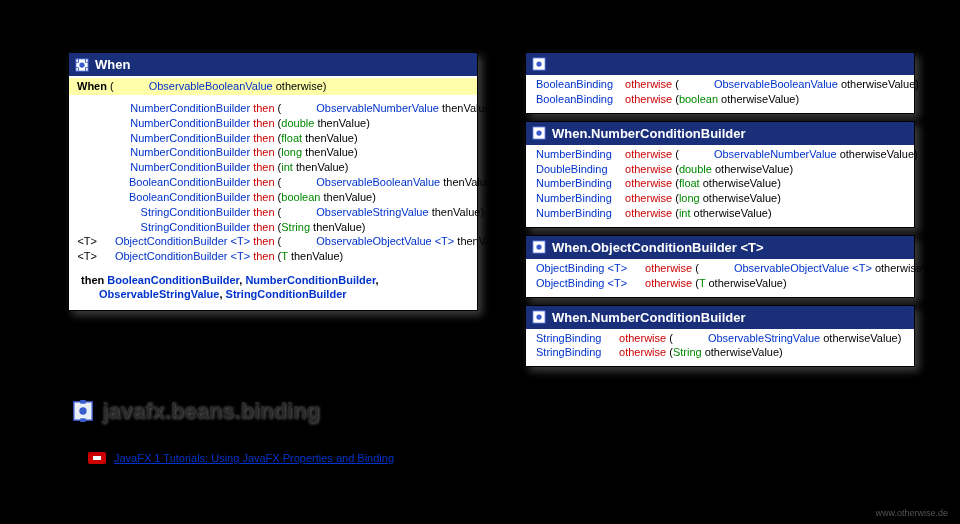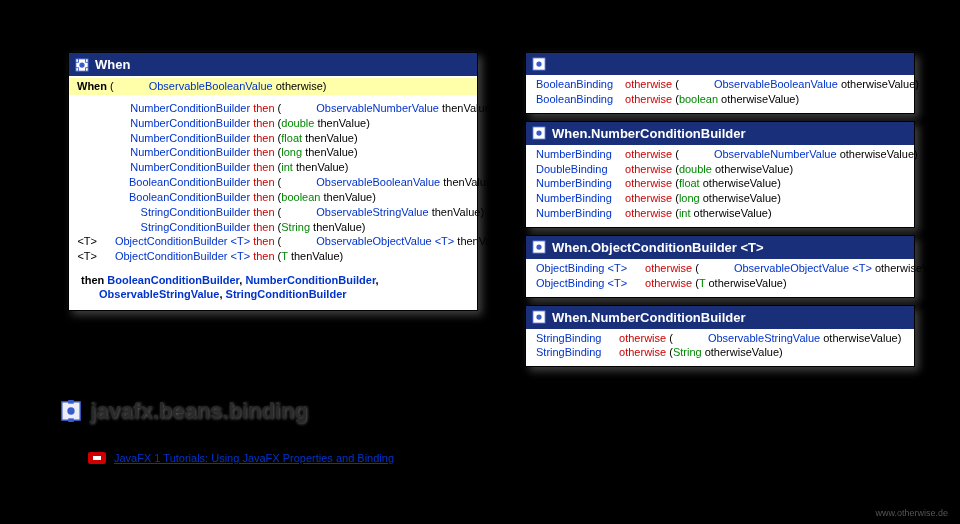--- a/index.html
+++ b/index.html
@@ -69,21 +69,21 @@
   .footer-class {
     font-weight: bold;
     padding: 4px 8px 2px 8px;
   }
   .footer-class2 {
     font-weight: bold;
     padding: 0 8px 4px 26px;
   }
   .package-title {
     position: absolute;
-    left: 60px;
+    left: 72px;
     top: 398px;
     display: flex;
     align-items: center;
     gap: 8px;
   }
   .package-title .pkg-icon {
     width: 22px;
     height: 22px;
   }
   .package-title .pkg-text {

